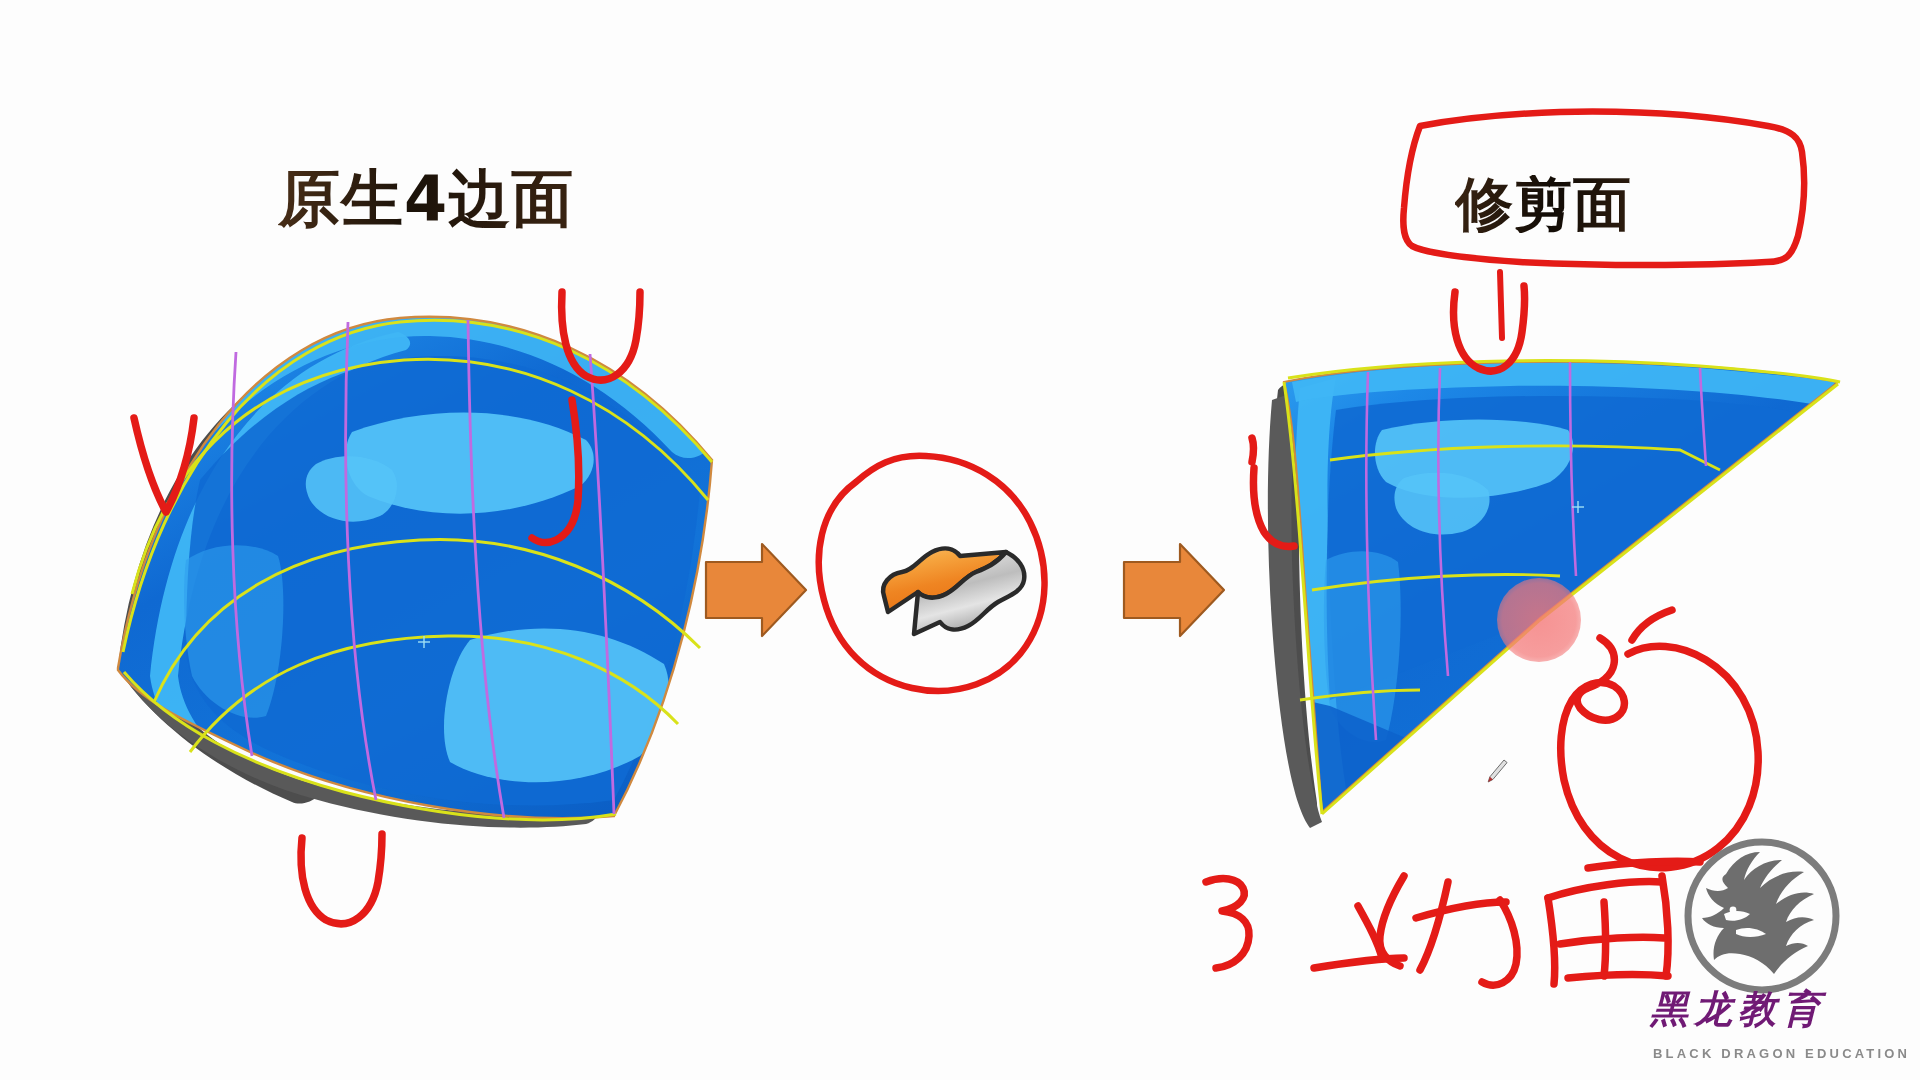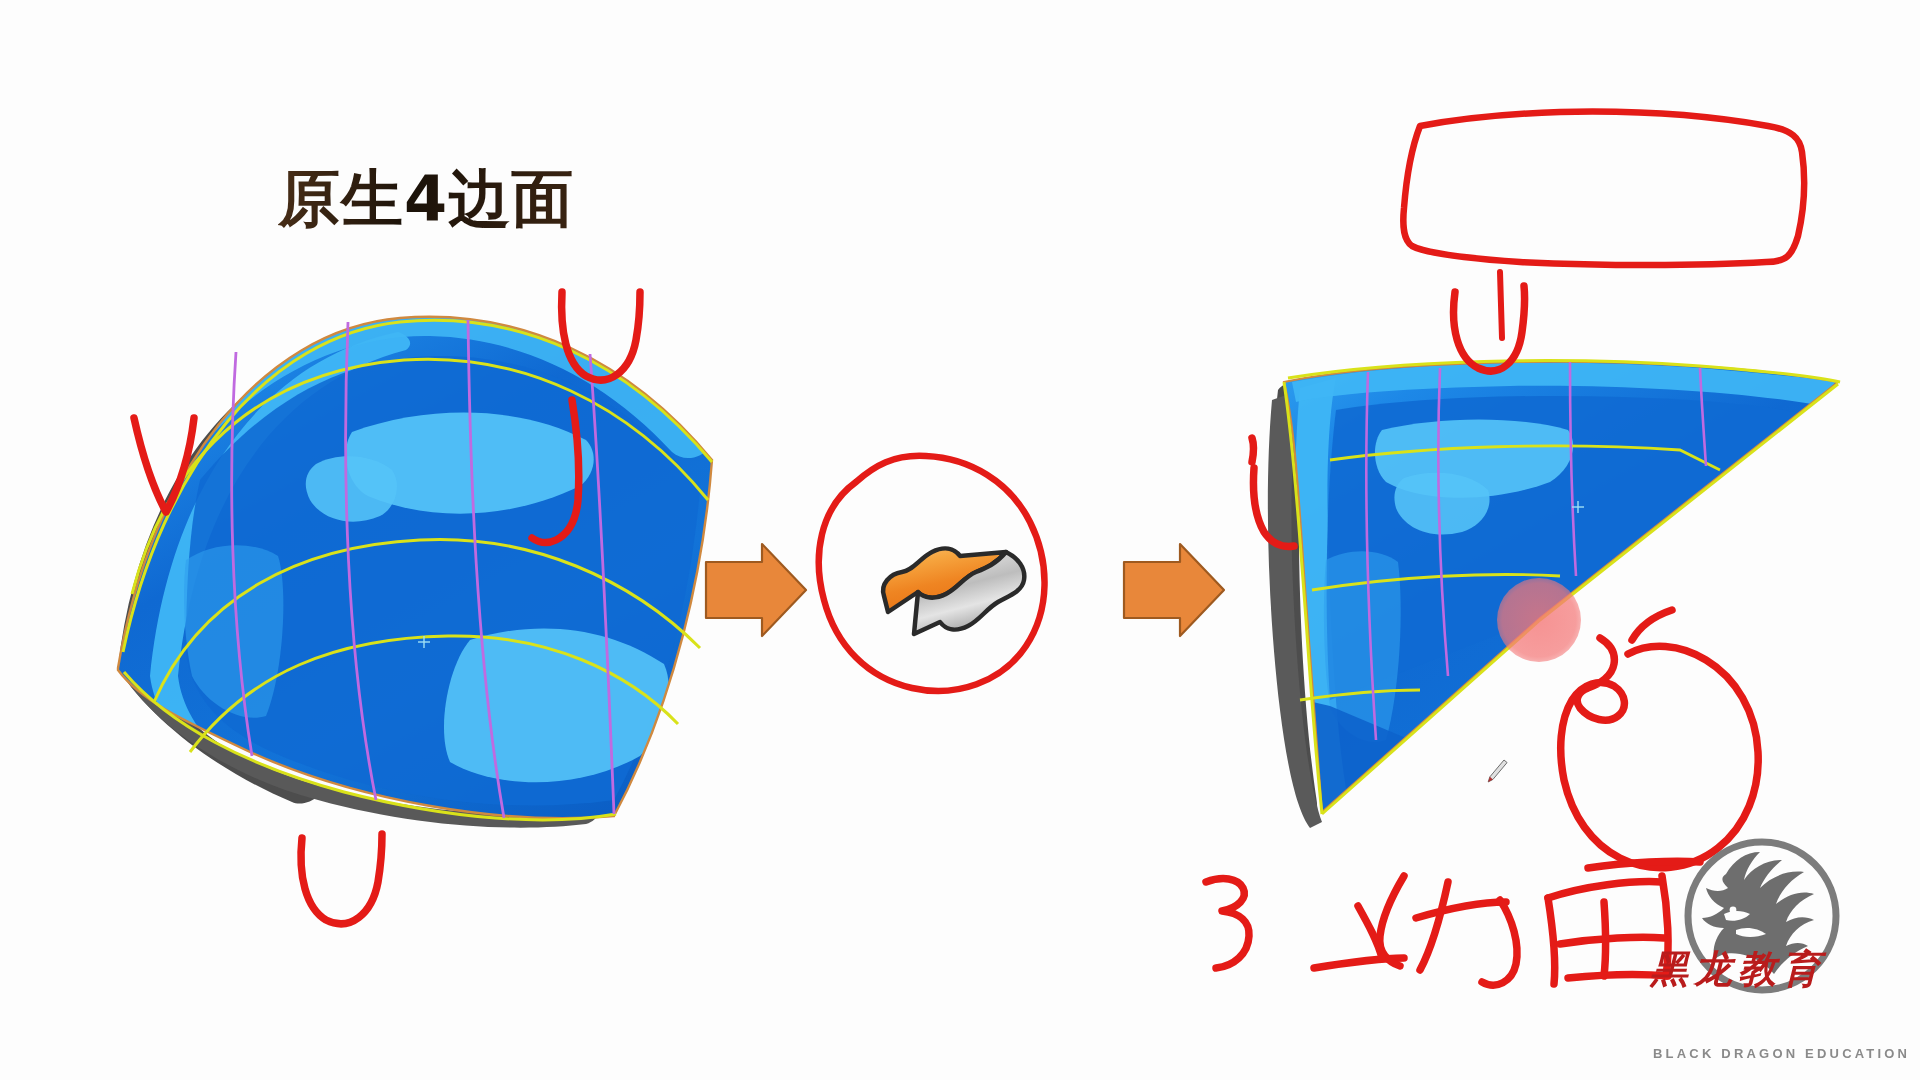--- a/index.html
+++ b/index.html
@@ -77,26 +77,26 @@
   #logo {
     position: absolute;
     left: 1640px;
     top: 830px;
     width: 260px;
     height: 230px;
   }
   .logo-cn {
     position: absolute;
     left: 1650px;
-    top: 944px;
+    top: 984px;
     font-family: "DejaVu Sans", "Liberation Sans", sans-serif;
     font-weight: bold;
     font-size: 38px;
     font-style: italic;
-    color: #b91c1c;
+    color: #701a75;
     letter-spacing: 6px;
     white-space: nowrap;
   }
   .logo-en {
     position: absolute;
     left: 1653px;
     top: 1046px;
     font-family: "Liberation Sans", sans-serif;
     font-weight: bold;
     font-size: 13px;
@@ -311,20 +311,21 @@
     <path d="M16,68 C12,56 22,46 34,44 C46,42 52,30 64,24 C76,18 86,20 92,28
              L138,24 C128,36 118,40 108,44 C96,49 90,60 78,66
              C66,72 56,70 50,64 L20,84 Z" fill="url(#orangeG)" stroke="#2a2a2a" stroke-width="4.5" stroke-linejoin="round"></path>
 
     <path d="M50,64 C56,70 66,72 78,66 C90,60 96,49 108,44 C118,40 128,36 138,24
              C150,30 158,40 156,52 C154,64 140,68 130,74
              C118,81 112,92 100,98 C88,104 78,102 72,94 L46,106 Z" fill="url(#silverG)" stroke="#2a2a2a" stroke-width="4.5" stroke-linejoin="round"></path>
   </svg>
 
   <div class="cn-title" id="title-left">原生4边面</div>
+  <div class="cn-title" id="title-right">修剪面</div>
 
   <svg class="layer" viewBox="0 0 1920 1080">
     <g stroke="#e41b17" fill="none" stroke-width="7.5" stroke-linecap="round" stroke-linejoin="round">
 
       <g>
         <path d="M134,418 C142,454 152,486 166,512 C180,486 190,452 194,418"></path>
       </g>
 
       <g>
         <path d="M562,292 C560,330 566,364 586,376 C608,388 630,372 636,340 C640,318 640,302 640,292"></path>

